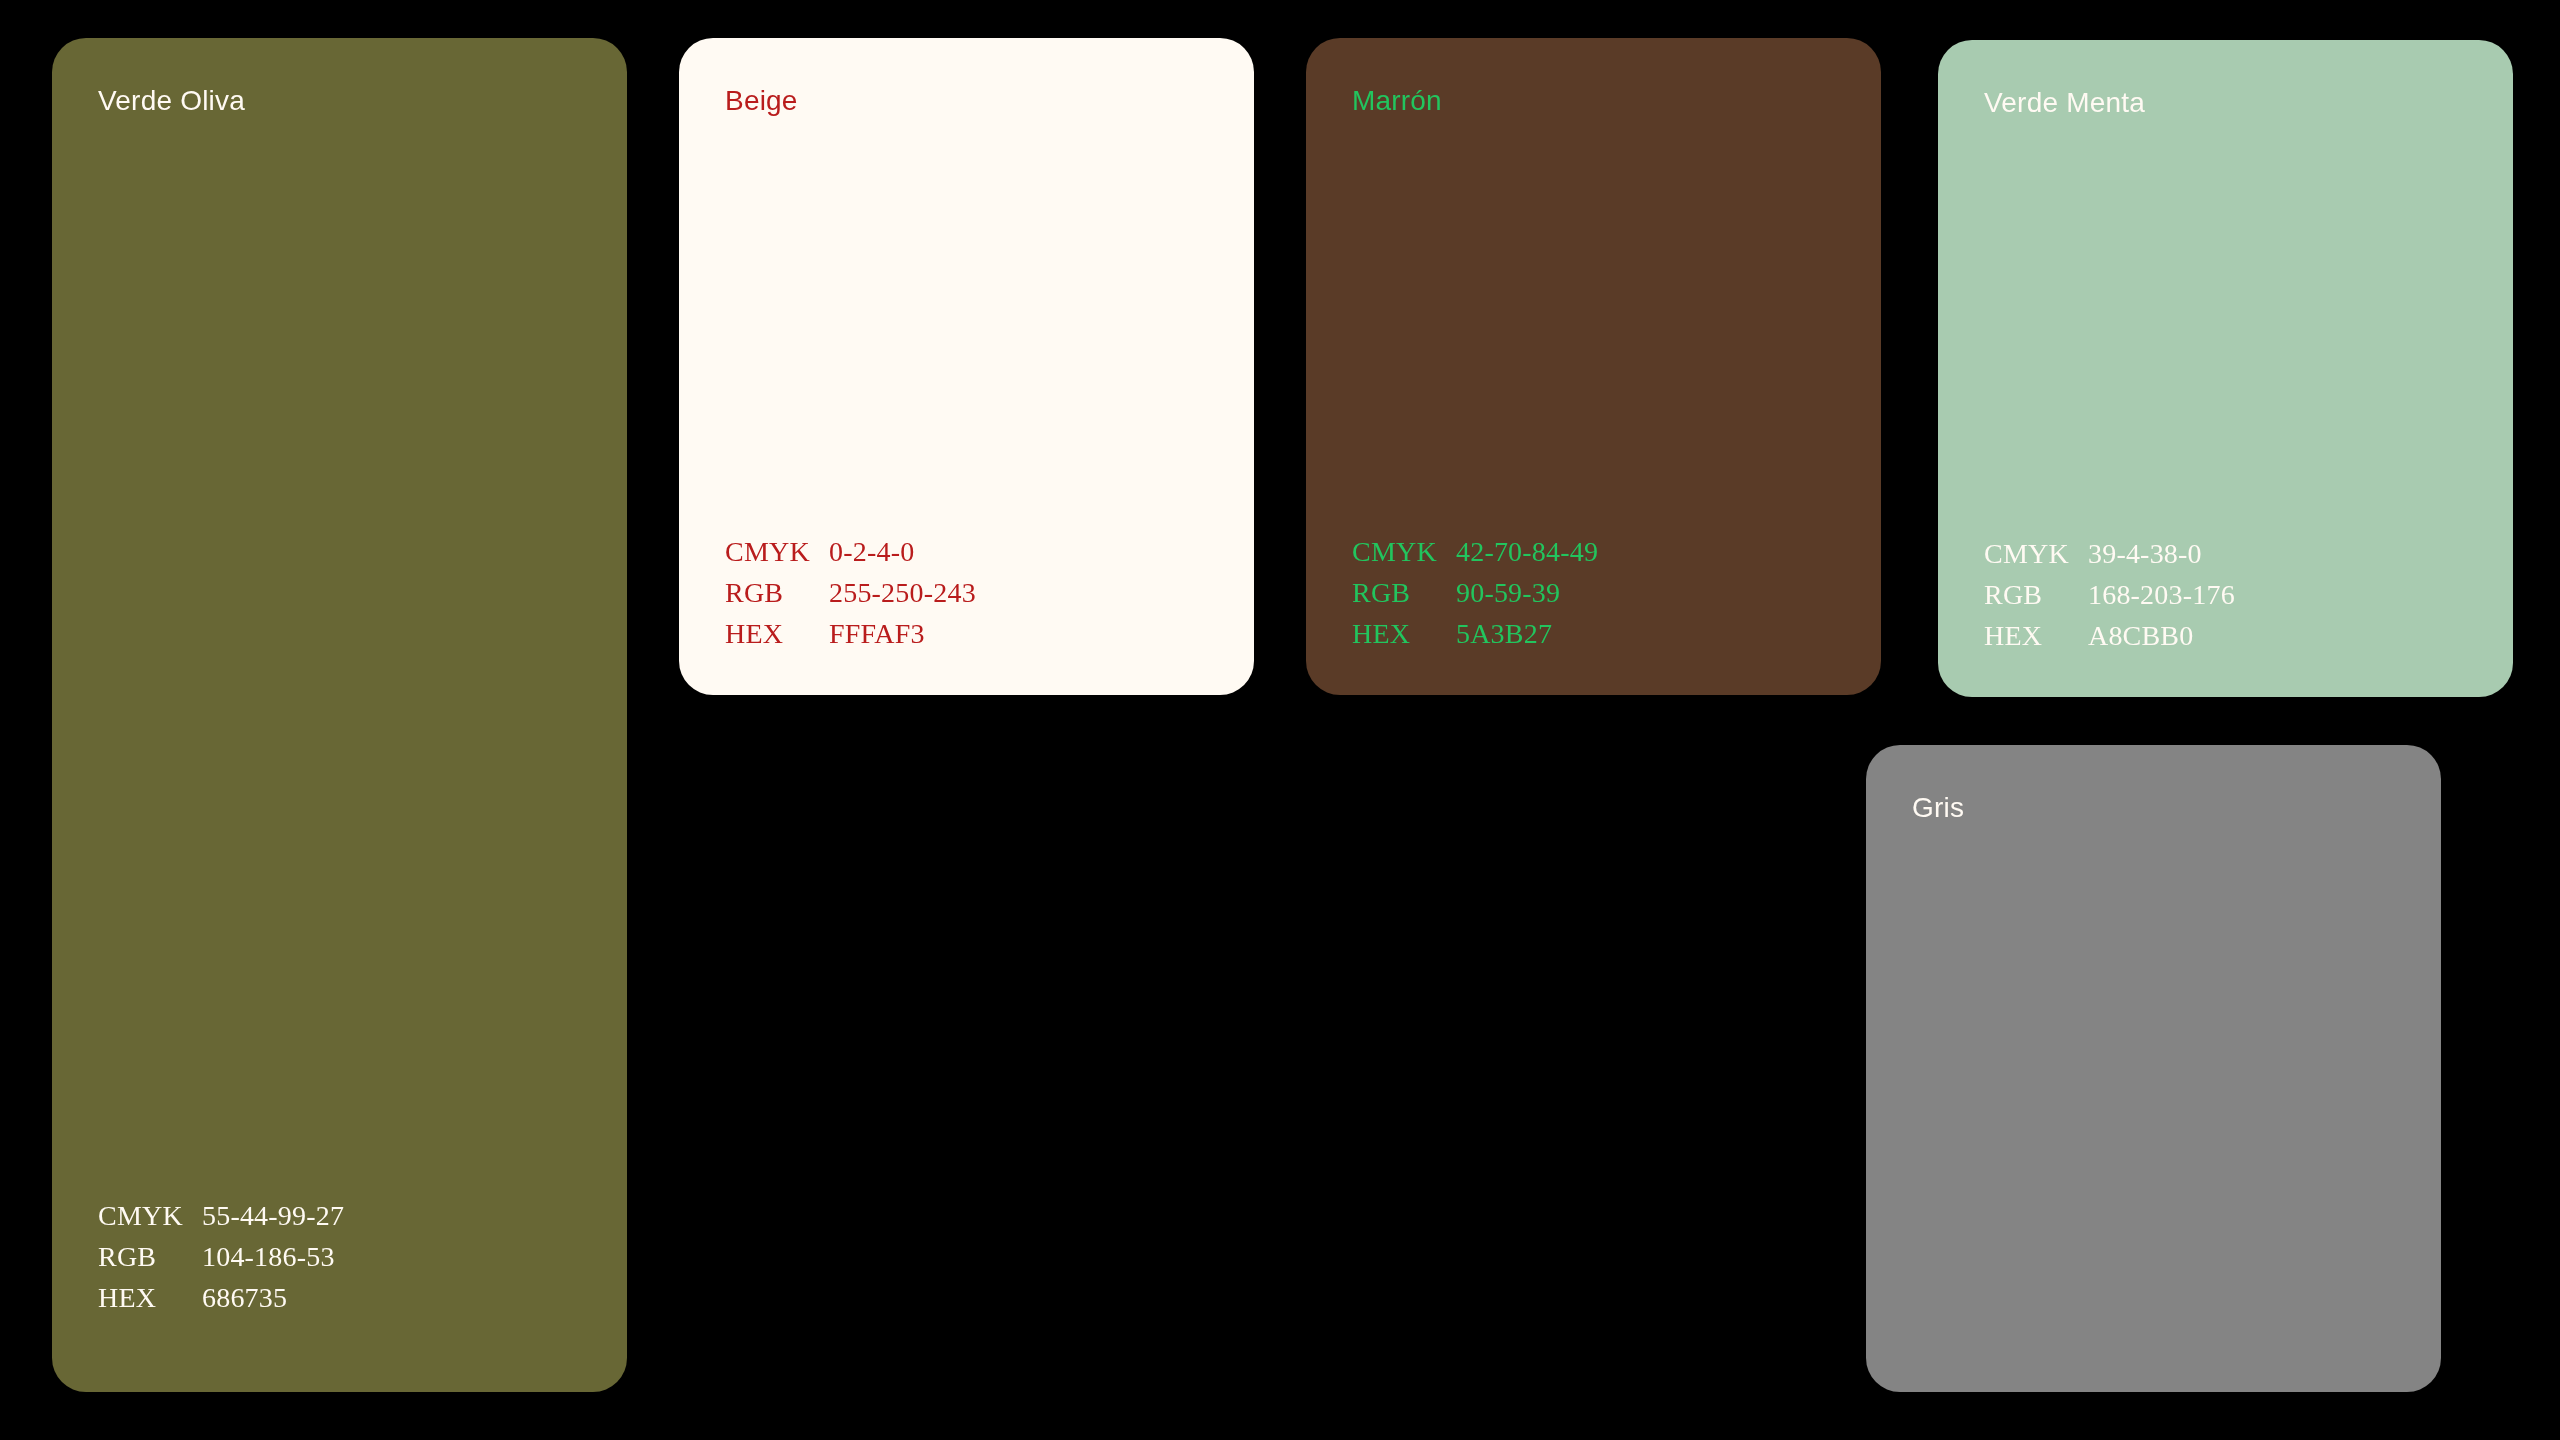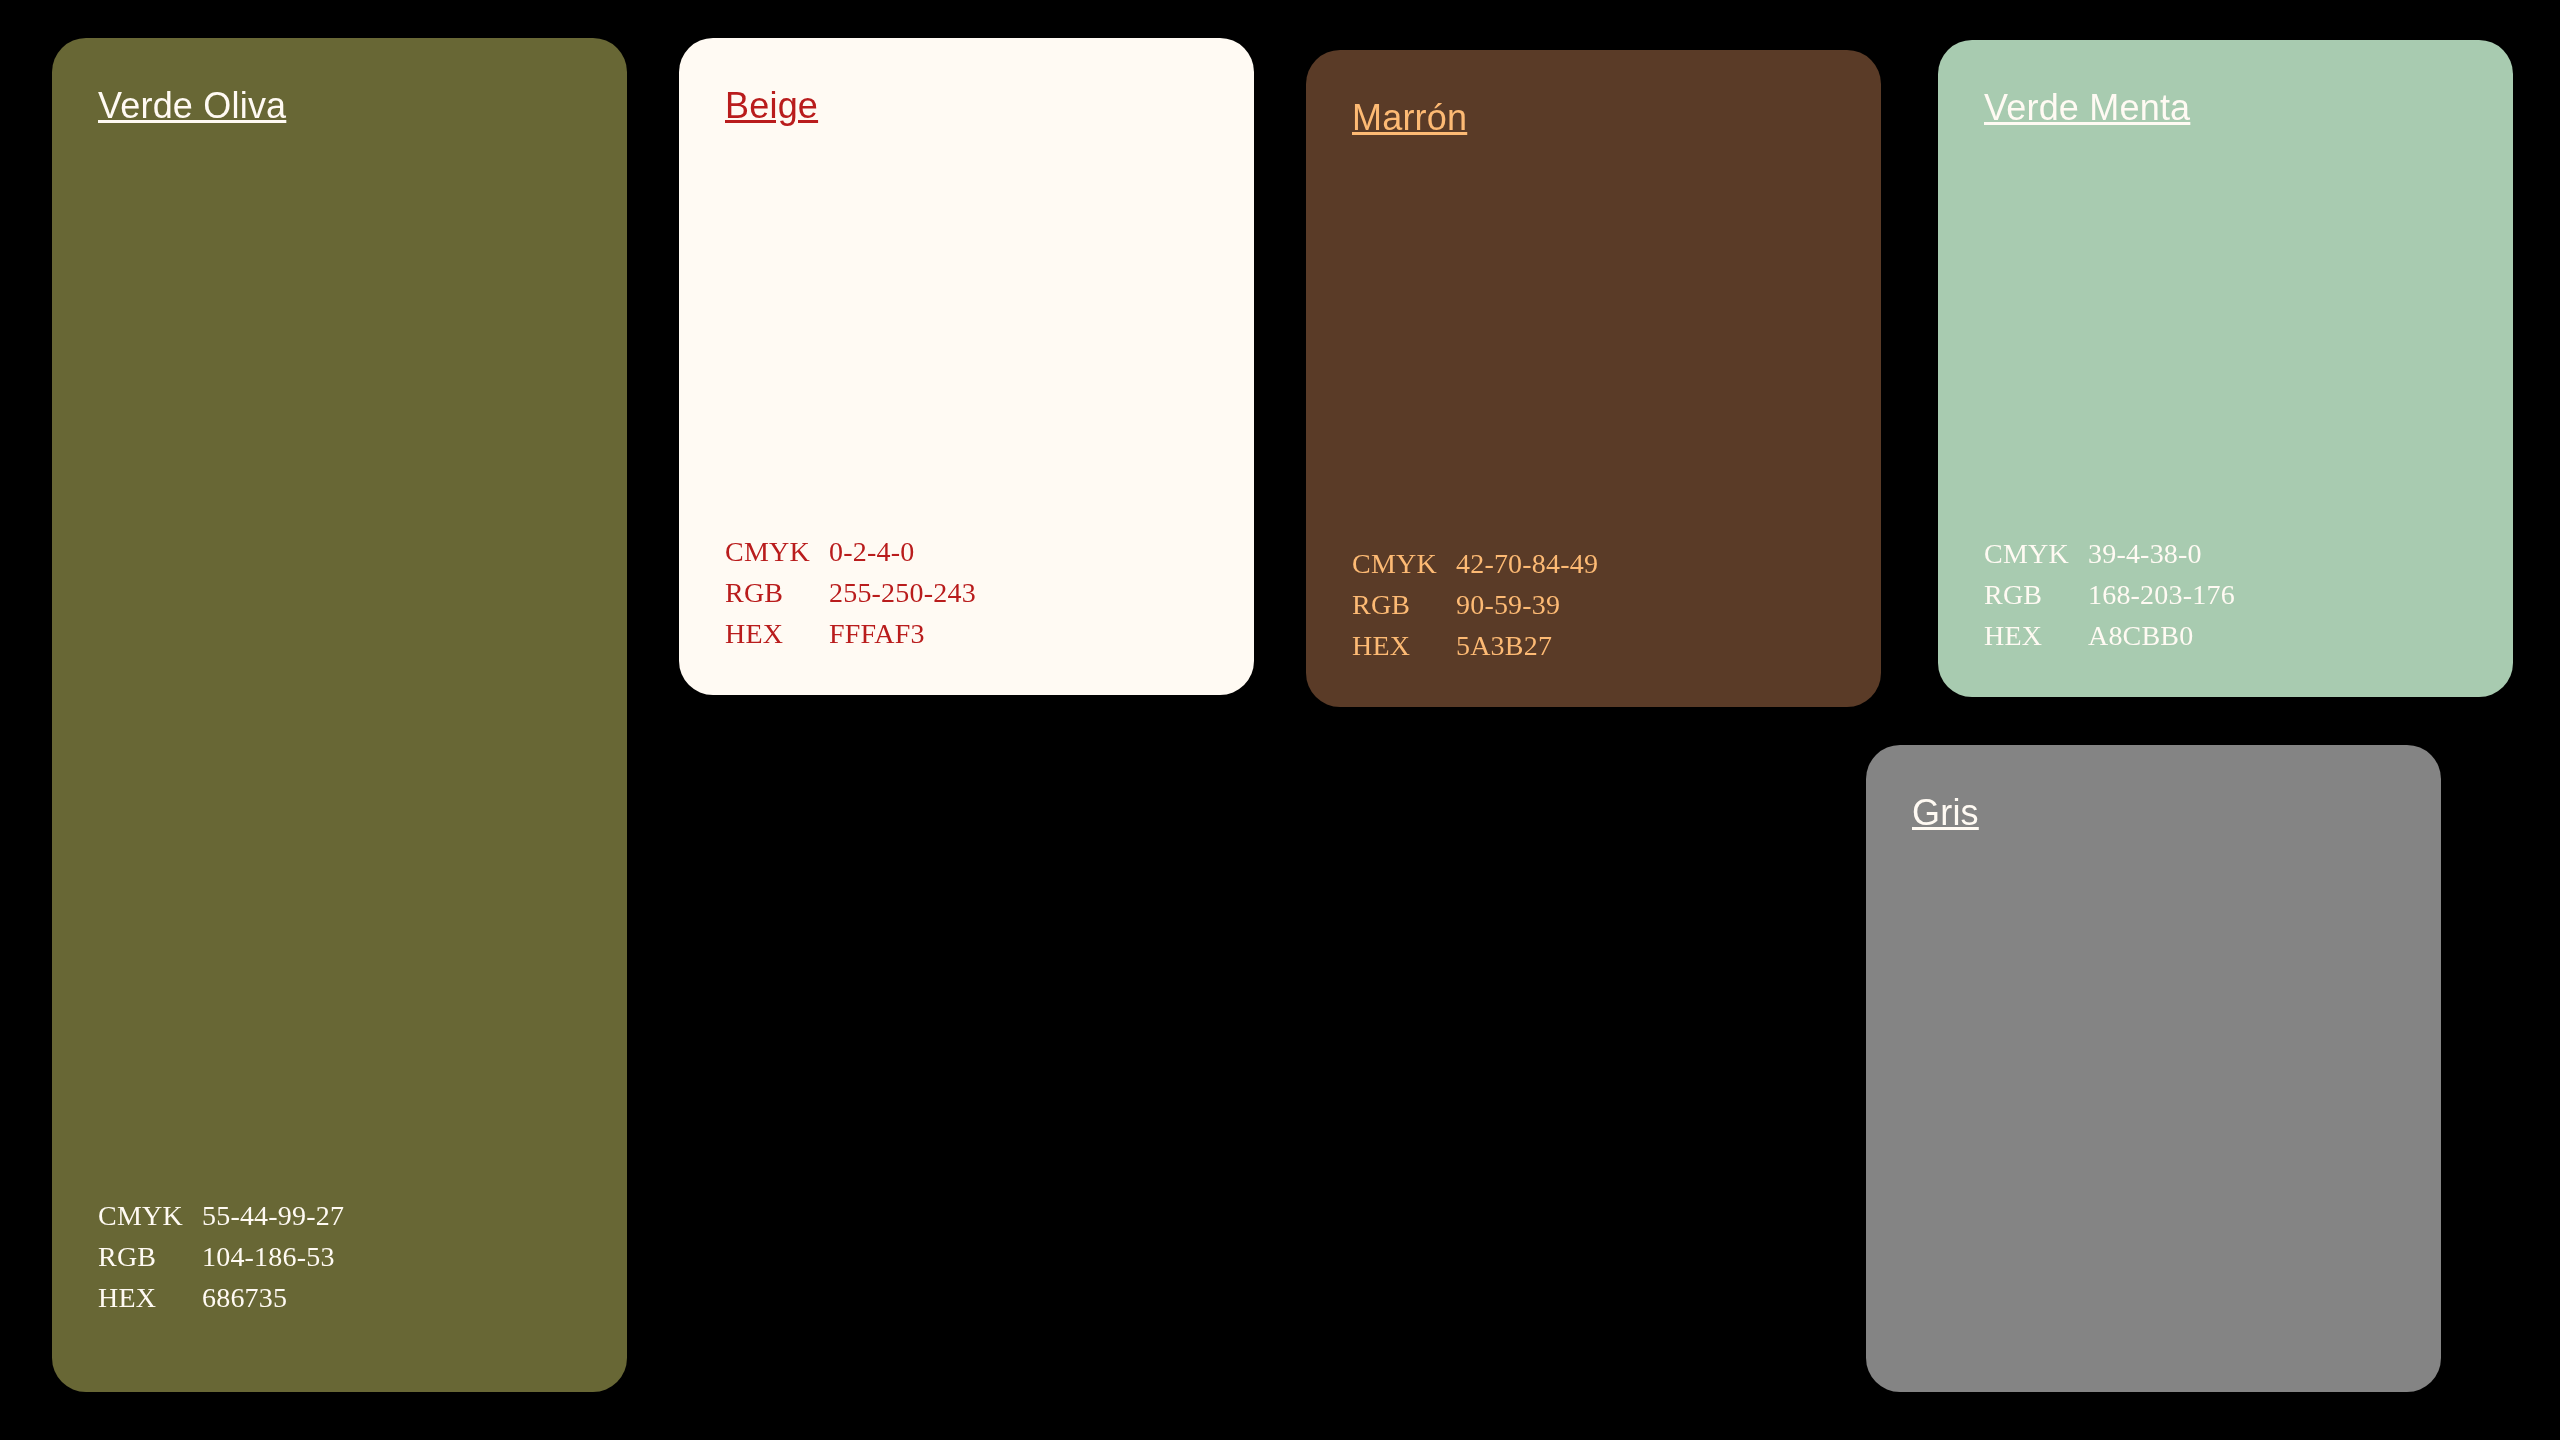--- a/index.html
+++ b/index.html
@@ -25,26 +25,25 @@
   .swatch-card {
     position: absolute;
     border-radius: 34px;
     overflow: hidden;
   }
 
   .swatch-name {
     position: absolute;
     left: 46px;
     top: 48px;
-    font-size: 36px;
+    font-size: 28px;
     font-weight: 400;
     letter-spacing: 0.2px;
     line-height: 1.1;
     white-space: nowrap;
-    text-decoration: underline;
   }
 
   .swatch-specs {
     position: absolute;
     left: 46px;
     font-size: 28px;
     line-height: 1.0;
     letter-spacing: 0.2px;
     font-family: Liberation Serif, serif;
   }
@@ -117,21 +116,21 @@
         <span class="spec-label">RGB</span>
         <span class="spec-value">255-250-243</span>
       </div>
       <div class="spec-row">
         <span class="spec-label">HEX</span>
         <span class="spec-value">FFFAF3</span>
       </div>
     </div>
   </div>
 
-  <div class="swatch-card card-r1c3" style="background: rgb(90, 59, 39); color: #fdba74; margin-top: 12px;">
+  <div class="swatch-card card-r1c3" style="background: rgb(90, 59, 39); color: #22c55e;">
     <div class="swatch-name">Marrón</div>
     <div class="swatch-specs specs-high">
       <div class="spec-row">
         <span class="spec-label">CMYK</span>
         <span class="spec-value">42-70-84-49</span>
       </div>
       <div class="spec-row">
         <span class="spec-label">RGB</span>
         <span class="spec-value">90-59-39</span>
       </div>

